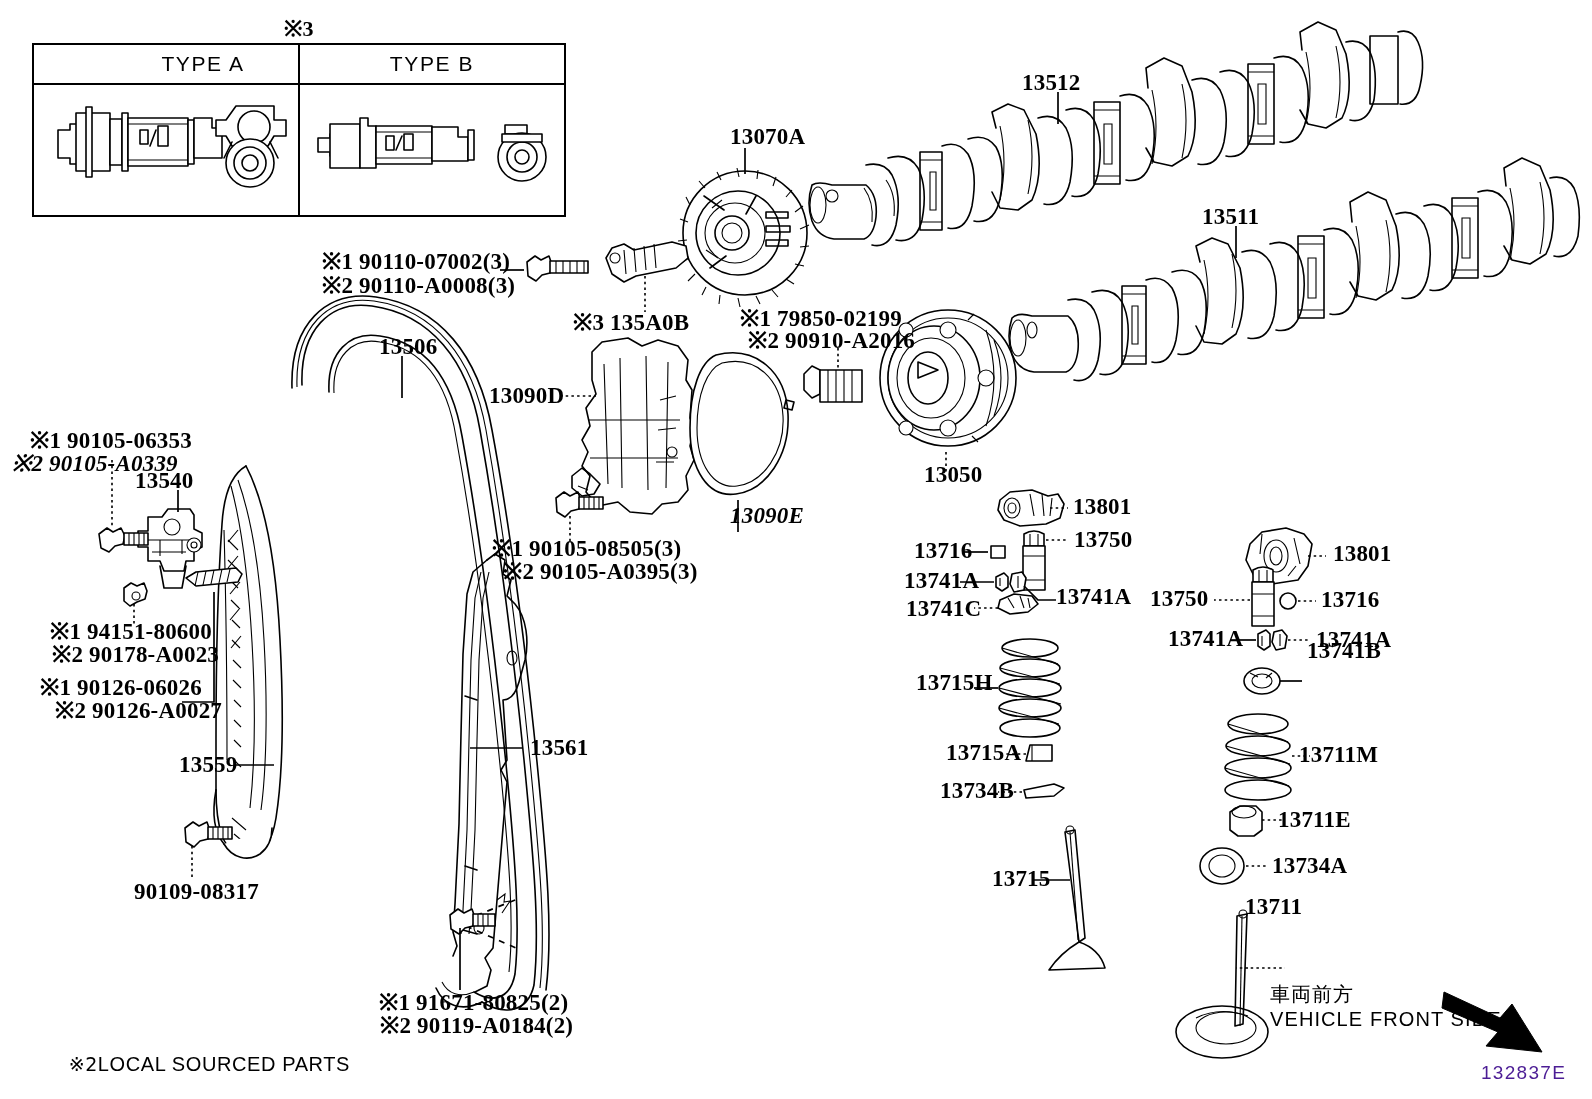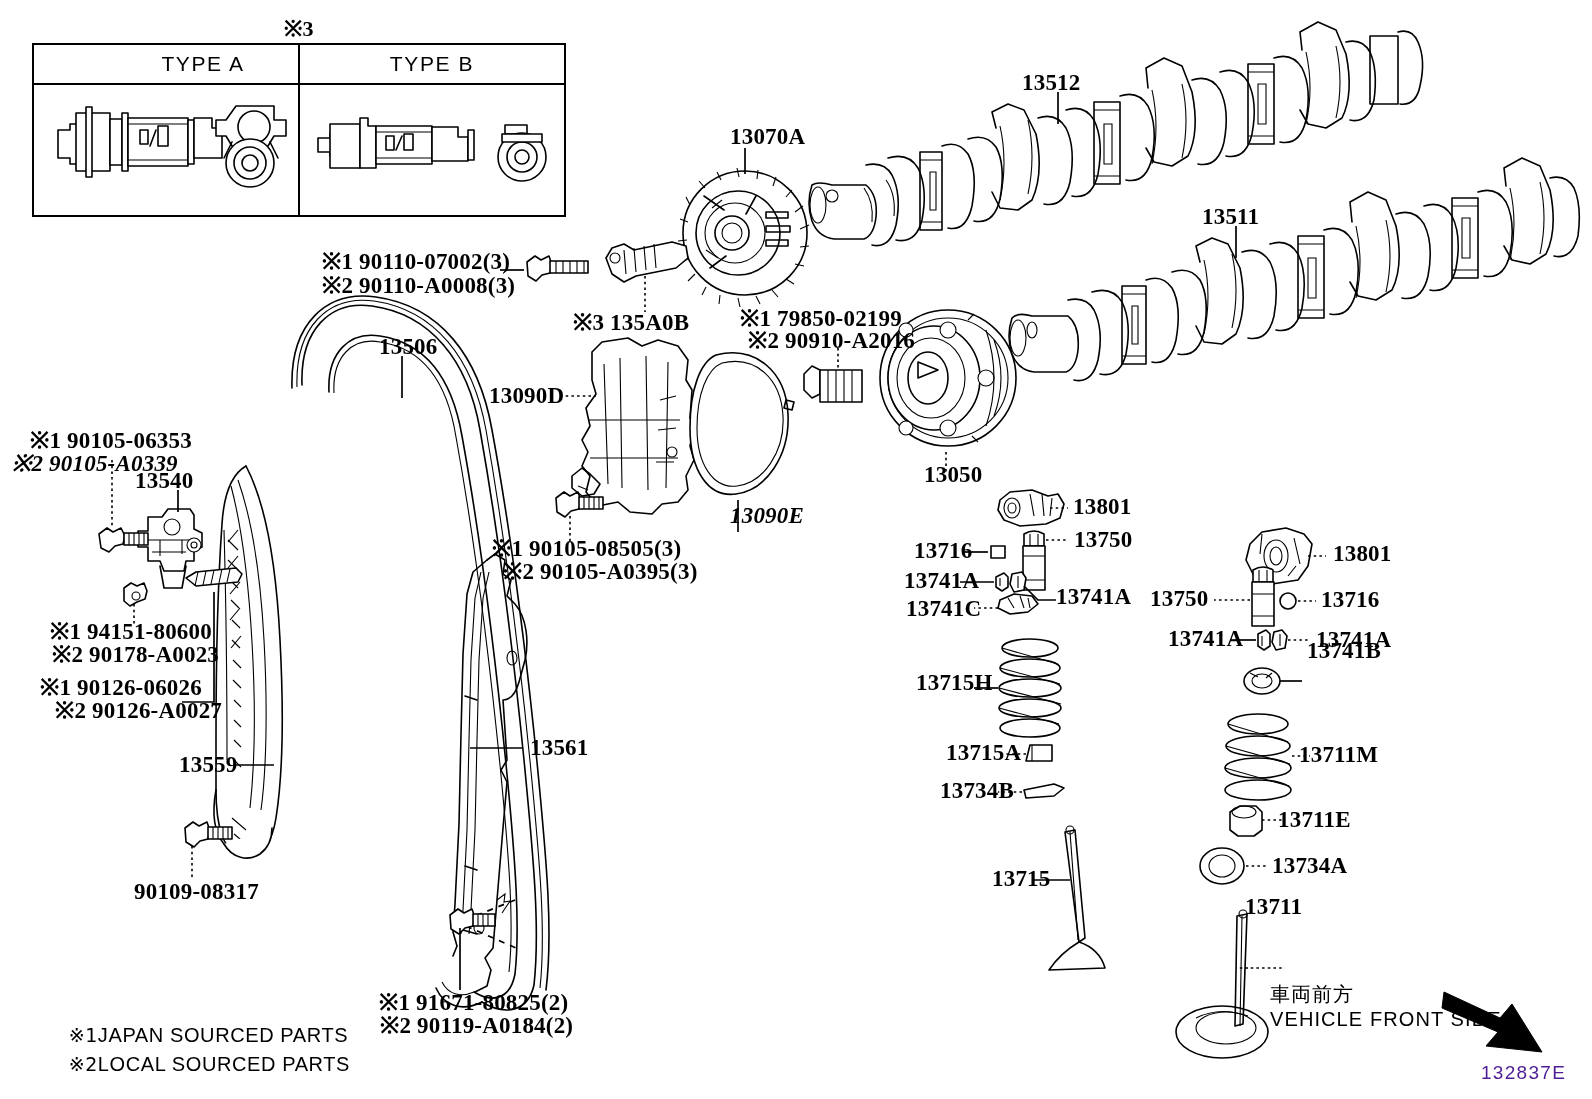--- a/index.html
+++ b/index.html
@@ -564,23 +564,20 @@
   <div class="lbl" style="left:1150px;top:586px;">13750</div>
   <div class="lbl" style="left:1321px;top:587px;">13716</div>
   <div class="lbl" style="left:1168px;top:626px;">13741A</div>
   <div class="lbl" style="left:1316px;top:627px;">13741A</div>
   <div class="lbl" style="left:1307px;top:638px;">13741B</div>
   <div class="lbl" style="left:1299px;top:742px;">13711M</div>
   <div class="lbl" style="left:1278px;top:807px;">13711E</div>
   <div class="lbl" style="left:1272px;top:853px;">13734A</div>
   <div class="lbl" style="left:1245px;top:862px;margin-top:32px;">13711</div>
 
-  <div class="legend" style="left:44px;top:992px;">
-    <span class="starmark">※1</span><span>JAPAN SOURCED PARTS</span>
-  </div>
   <div class="legend" style="left:44px;top:1021px;">
     <span class="starmark">※2</span><span>LOCAL SOURCED PARTS</span>
   </div>
 
   <div class="jp" style="position:absolute;left:1270px;top:981px;white-space:pre;">車両前方</div>
   <div class="vfs" style="position:absolute;left:1270px;top:1008px;white-space:pre;">VEHICLE FRONT SIDE</div>
 
   <div class="diagid" style="left:1481px;top:1062px;">132837E</div>
 
 </div>

